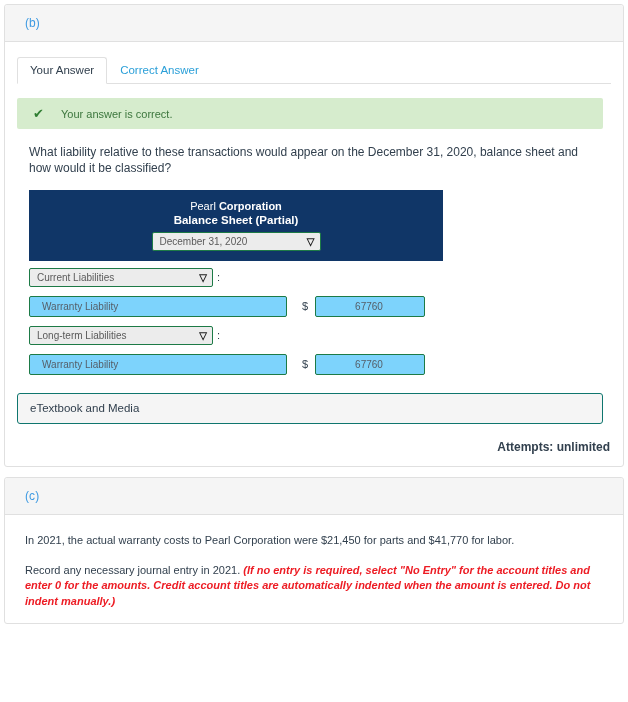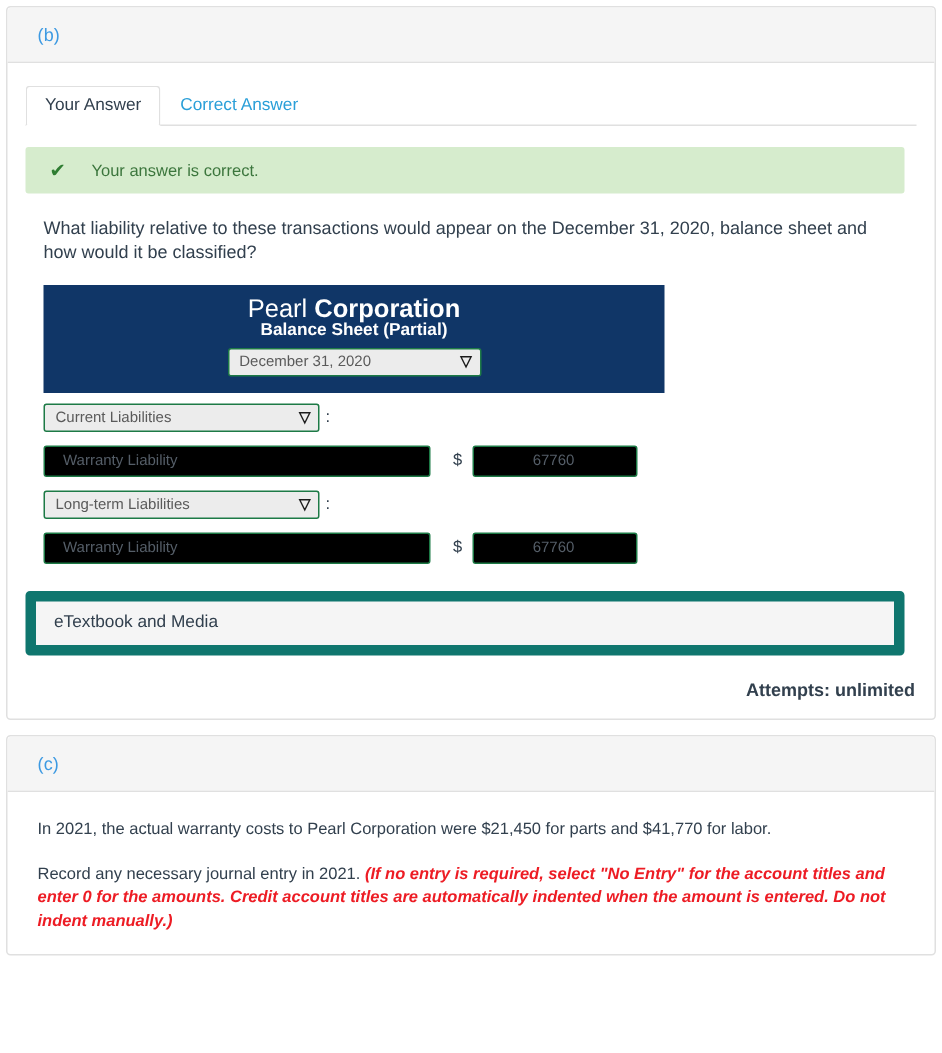--- a/index.html
+++ b/index.html
@@ -115,21 +115,21 @@
   }
   .bs-header {
     width: 414px;
     background: #103667;
     color: #ffffff;
     text-align: center;
     padding: 9px 0 8px 0;
     box-sizing: border-box;
   }
   .bs-title-1 {
-    font-size: 17px;
+    font-size: 11px;
     line-height: 14px;
   }
   .bs-title-1 .co-bold { font-weight: bold; }
   .bs-title-2 {
     font-size: 11.5px;
     font-weight: bold;
     line-height: 14px;
   }
   .bs-date-row { margin-top: 5px; }
 
@@ -172,21 +172,21 @@
   }
   .colon {
     margin-left: 4px;
     font-size: 11px;
     color: #32404e;
   }
   .txtbox {
     font-family: "Liberation Sans", sans-serif;
     font-size: 10px;
     color: #555e68;
-    background: #000000;
+    background: #7dd3fc;
     border: 1px solid #1d7a46;
     border-radius: 2px;
     box-sizing: border-box;
     height: 21px;
     line-height: 19px;
     padding: 0 8px;
     display: inline-block;
     overflow: hidden;
     white-space: nowrap;
   }
@@ -201,21 +201,21 @@
     flex: 0 0 16px;
   }
   .txt-amt { width: 110px; text-align: center; padding-right: 10px; }
 
   
   .wide-btn {
     margin: 0 0 8px 12px;
     width: 586px;
     box-sizing: border-box;
     background: #f5f5f5;
-    border: 7px solid #0f766e;
+    border: 1px solid #0f766e;
     border-radius: 3px;
     padding: 8px 12px 9px 12px;
     font-size: 11.5px;
     color: #32404e;
     cursor: pointer;
   }
   .btn-group { margin-top: 18px; }
 
   .attempts {
     text-align: right;

